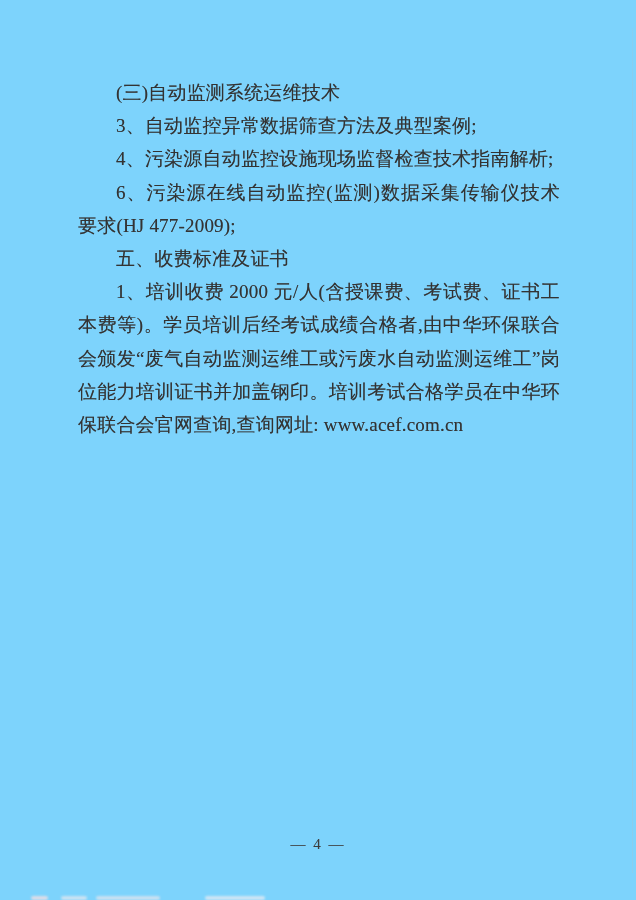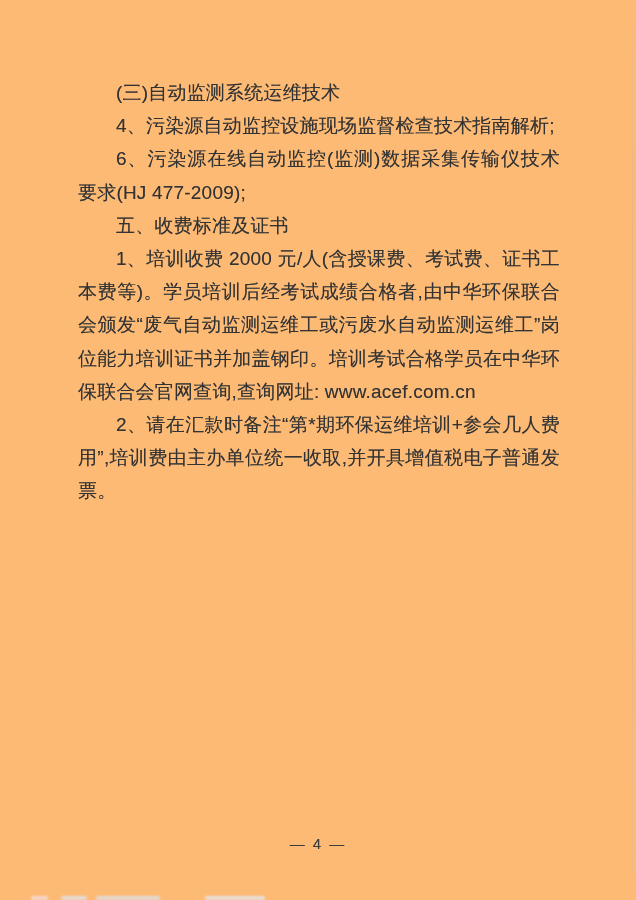--- a/index.html
+++ b/index.html
@@ -4,23 +4,23 @@
 <style>
   html, body {
     margin: 0;
     padding: 0;
     background: #ffffff;
   }
   .page {
     position: relative;
     width: 636px;
     height: 900px;
-    background: #fdba74;
+    background: #7dd3fc;
     overflow: hidden;
-    font-family: Liberation Sans, sans-serif;
+    font-family: Liberation Serif, serif;
   }
   .content {
     position: absolute;
     left: 78px;
     top: 76px;
     width: 482px;
   }
   .content p {
     margin: 0;
     padding: 0;
@@ -70,25 +70,25 @@
   .smudge-3 { left: 96px;  width: 64px; background: #dbe4ef; }
   .smudge-4 { left: 205px; width: 60px; background: #e2eaf3; }
 </style>
 </head>
 <body>
 
 <div class="page">
 
   <div class="content">
     <p>(三)自动监测系统运维技术</p>
+    <p>3、自动监控异常数据筛查方法及典型案例;</p>
     <p>4、污染源自动监控设施现场监督检查技术指南解析;</p>
     <p>6、污染源在线自动监控(监测)数据采集传输仪技术要求(HJ 477-2009);</p>
     <p>五、收费标准及证书</p>
     <p>1、培训收费 2000 元/人(含授课费、考试费、证书工本费等)。学员培训后经考试成绩合格者,由中华环保联合会颁发“废气自动监测运维工或污废水自动监测运维工”岗位能力培训证书并加盖钢印。培训考试合格学员在中华环保联合会官网查询,查询网址: www.acef.com.cn</p>
-    <p>2、请在汇款时备注“第*期环保运维培训+参会几人费用”,培训费由主办单位统一收取,并开具增值税电子普通发票。</p>
   </div>
 
   <div class="footer">— 4 —</div>
 
   <div class="edge-artifact"></div>
   <div class="smudge smudge-1"></div>
   <div class="smudge smudge-2"></div>
   <div class="smudge smudge-3"></div>
   <div class="smudge smudge-4"></div>
 

